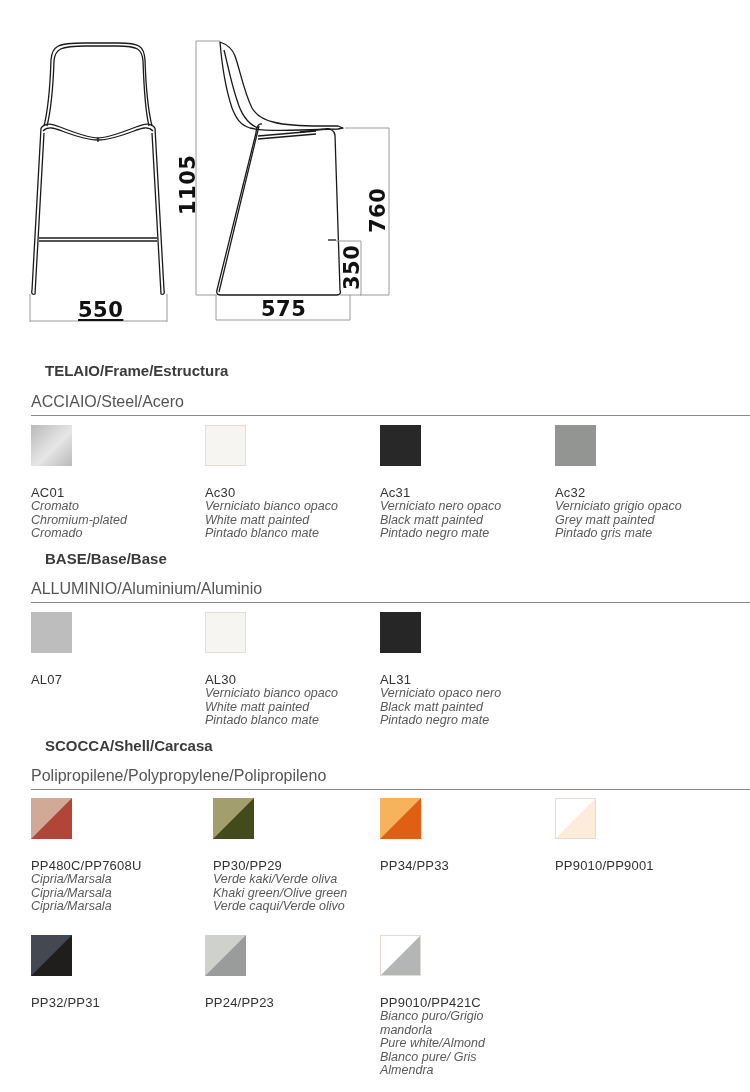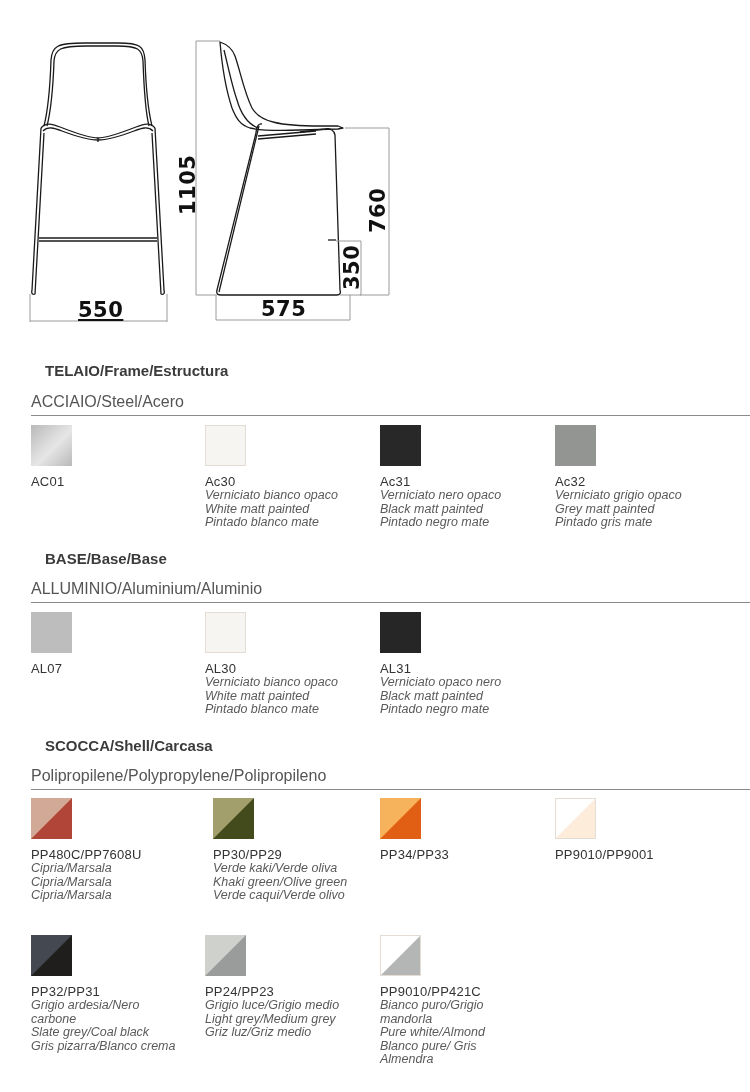--- a/index.html
+++ b/index.html
@@ -11,21 +11,21 @@
          font-size: 21px; color: #111; letter-spacing: 0.5px; }
   .dim.vert { transform-origin: left top; transform: rotate(-90deg); }
   .section { position: absolute; left: 31px; width: 719px; }
   .sec-title { position: absolute; left: 14px; font-size: 15px; font-weight: bold;
                color: #3b3b3b; white-space: nowrap; }
   .sec-sub { position: absolute; left: 0; font-size: 16px; color: #555; white-space: nowrap; }
   .sec-rule { position: absolute; left: 0; right: 0; height: 1px; background: #8a8a8a; }
   .item { position: absolute; width: 170px; }
   .swatch { width: 41px; height: 41px; box-sizing: border-box; position: relative; overflow: hidden; }
   .swatch.bordered { border: 1px solid #e3ddd6; }
-  .code { margin-top: 9px; font-size: 13px; color: #333; line-height: 14px; letter-spacing: 0.2px; white-space: nowrap; }
+  .code { margin-top: 20px; font-size: 13px; color: #333; line-height: 14px; letter-spacing: 0.2px; white-space: nowrap; }
   .desc { font-size: 12.5px; font-style: italic; color: #5a5a5a; line-height: 13.5px; }
   .desc div { white-space: nowrap; }
 </style>
 </head>
 <body>
 
 <div class="drawing">
   <svg width="400" height="340" viewBox="0 0 400 340">
     <g fill="none" stroke="#1a1a1a" stroke-width="1.3" stroke-linejoin="round">
 
@@ -97,20 +97,25 @@
 <div class="section" style="top:737px;">
   <div class="sec-title" style="top:0;">SCOCCA/Shell/Carcasa</div>
   <div class="sec-sub" style="top:30px;">Polipropilene/Polypropylene/Polipropileno</div>
   <div class="sec-rule" style="top:52px;"></div>
 </div>
 
 <div id="items">
     <div class="item" style="left: 31px; top: 425px;">
       <div class="swatch" style="background: linear-gradient(135deg, rgb(185, 185, 185) 0%, rgb(230, 230, 230) 55%, rgb(185, 185, 185) 100%);"></div>
       <div class="code">AC01</div>
+      <div class="desc">
+        <div>Cromato</div>
+        <div>Chromium-plated</div>
+        <div>Cromado</div>
+      </div>
     </div>
     <div class="item" style="left: 205px; top: 425px;">
       <div class="swatch bordered" style="background: rgb(247, 245, 241);"></div>
       <div class="code">Ac30</div>
       <div class="desc">
         <div>Verniciato bianco opaco</div>
         <div>White matt painted</div>
         <div>Pintado blanco mate</div>
       </div>
     </div>
@@ -176,35 +181,24 @@
       <div class="swatch" style="background: linear-gradient(to right bottom, rgb(247, 179, 92) 49.5%, rgb(224, 95, 20) 50.5%);"></div>
       <div class="code">PP34/PP33</div>
     </div>
     <div class="item" style="left: 555px; top: 798px;">
       <div class="swatch bordered" style="background: linear-gradient(to right bottom, rgb(255, 255, 255) 49.5%, rgb(253, 236, 217) 50.5%);"></div>
       <div class="code">PP9010/PP9001</div>
     </div>
     <div class="item" style="left: 31px; top: 935px;">
       <div class="swatch" style="background: linear-gradient(to right bottom, rgb(68, 72, 80) 49.5%, rgb(31, 30, 28) 50.5%);"></div>
       <div class="code">PP32/PP31</div>
-      <div class="desc">
-        <div>Grigio ardesia/Nero</div>
-        <div>carbone</div>
-        <div>Slate grey/Coal black</div>
-        <div>Gris pizarra/Blanco crema</div>
-      </div>
     </div>
     <div class="item" style="left: 205px; top: 935px;">
       <div class="swatch" style="background: linear-gradient(to right bottom, rgb(207, 210, 204) 49.5%, rgb(154, 156, 156) 50.5%);"></div>
       <div class="code">PP24/PP23</div>
-      <div class="desc">
-        <div>Grigio luce/Grigio medio</div>
-        <div>Light grey/Medium grey</div>
-        <div>Griz luz/Griz medio</div>
-      </div>
     </div>
     <div class="item" style="left: 380px; top: 935px;">
       <div class="swatch bordered" style="background: linear-gradient(to right bottom, rgb(255, 255, 255) 49.5%, rgb(180, 182, 182) 50.5%);"></div>
       <div class="code">PP9010/PP421C</div>
       <div class="desc">
         <div>Bianco puro/Grigio</div>
         <div>mandorla</div>
         <div>Pure white/Almond</div>
         <div>Blanco pure/ Gris</div>
         <div>Almendra</div>

